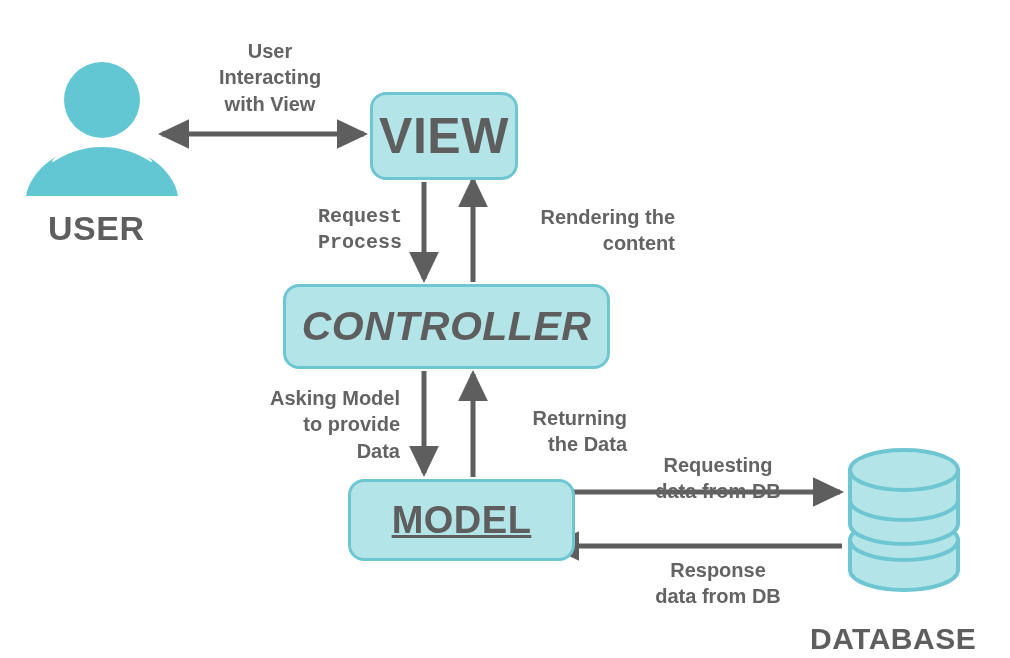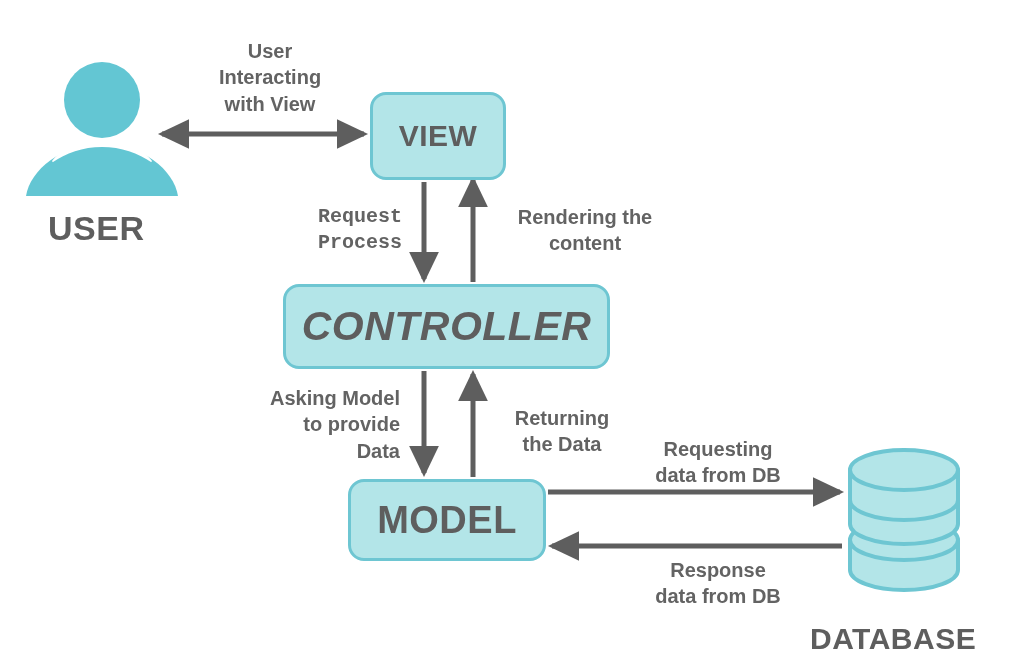--- a/index.html
+++ b/index.html
@@ -33,23 +33,23 @@
     border-radius: 16px;
     display: flex;
     align-items: center;
     justify-content: center;
     color: #5e5e5e;
     font-weight: bold;
     letter-spacing: 0.5px;
     line-height: 1;
     z-index: 3;
   }
-  #view-box      { left: 370px; top: 92px;  width: 136px; height: 88px;  font-size: 30px; }
+  #view-box      { left: 370px; top: 92px;  width: 148px; height: 88px;  font-size: 50px; }
   #controller-box{ left: 283px; top: 284px; width: 327px; height: 85px;  font-size: 41px; font-style: italic; }
-  #model-box     { left: 348px; top: 479px; width: 198px; height: 82px;  font-size: 38px; }
+  #model-box     { left: 348px; top: 479px; width: 227px; height: 82px;  font-size: 38px; text-decoration: underline; }
 
   
   .caption {
     position: absolute;
     color: #5e5e5e;
     font-weight: bold;
     line-height: 1;
     white-space: nowrap;
     z-index: 3;
   }
@@ -60,28 +60,28 @@
   .label {
     position: absolute;
     color: #636363;
     font-size: 20px;
     font-weight: bold;
     line-height: 1.32;
     z-index: 3;
   }
   .label.center { text-align: center; }
   .label.right  { text-align: right; }
-  .label.left   { text-align: center; }
+  .label.left   { text-align: right; }
 
   #label-user-view      { left: 190px; top: 38px;  width: 160px; }
   #label-request        { left: 222px; top: 204px; width: 180px; font-family: Liberation Mono, monospace; }
   #label-rendering      { left: 495px; top: 204px; width: 180px; }
   #label-asking         { left: 200px; top: 385px; width: 200px; }
   #label-returning      { left: 497px; top: 405px; width: 130px; }
-  #label-requesting-db  { left: 628px; top: 436px; width: 180px; }
+  #label-requesting-db  { left: 628px; top: 452px; width: 180px; }
   #label-response-db    { left: 628px; top: 557px; width: 180px; }
 </style>
 </head>
 <body>
 
 <div id="canvas">
 
   <svg class="layer" viewBox="0 0 1010 658" xmlns="http://www.w3.org/2000/svg">
 
     <g>

